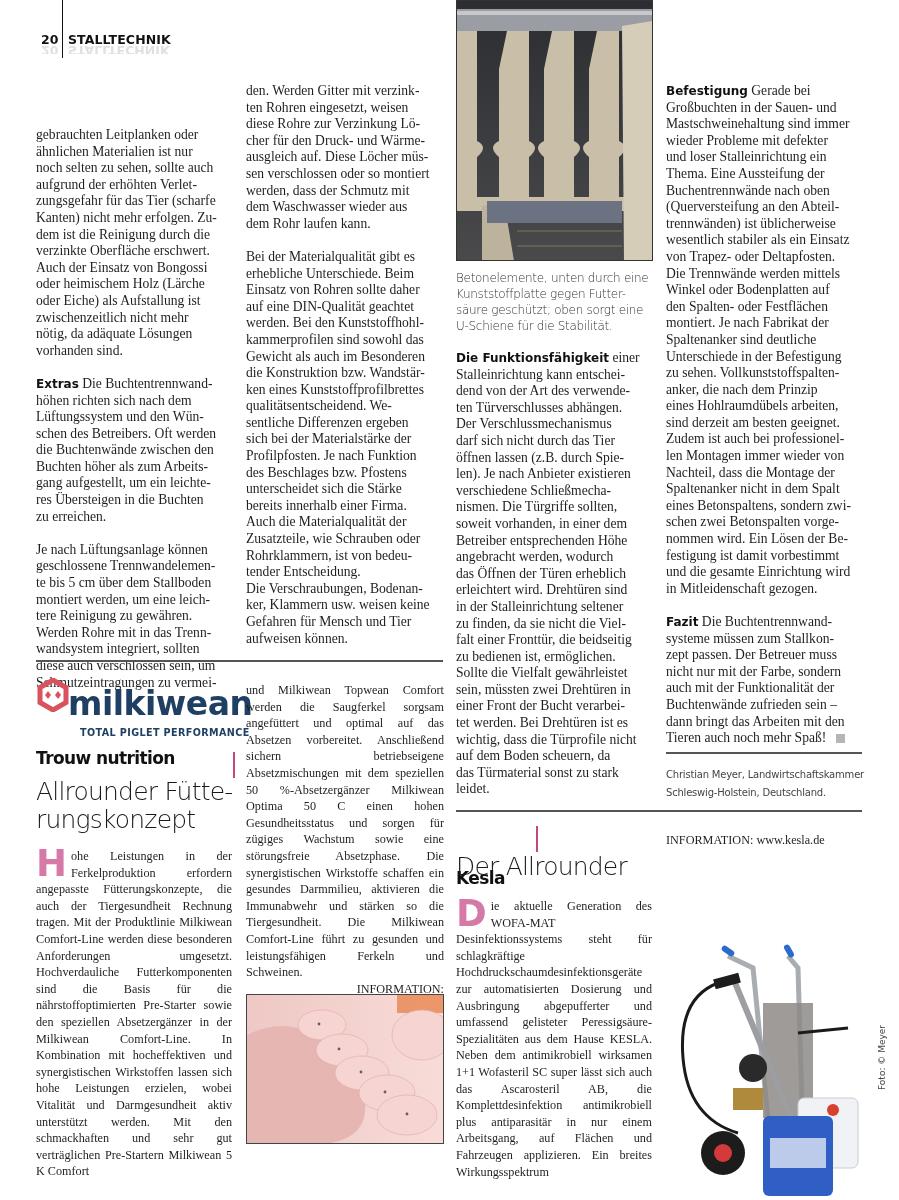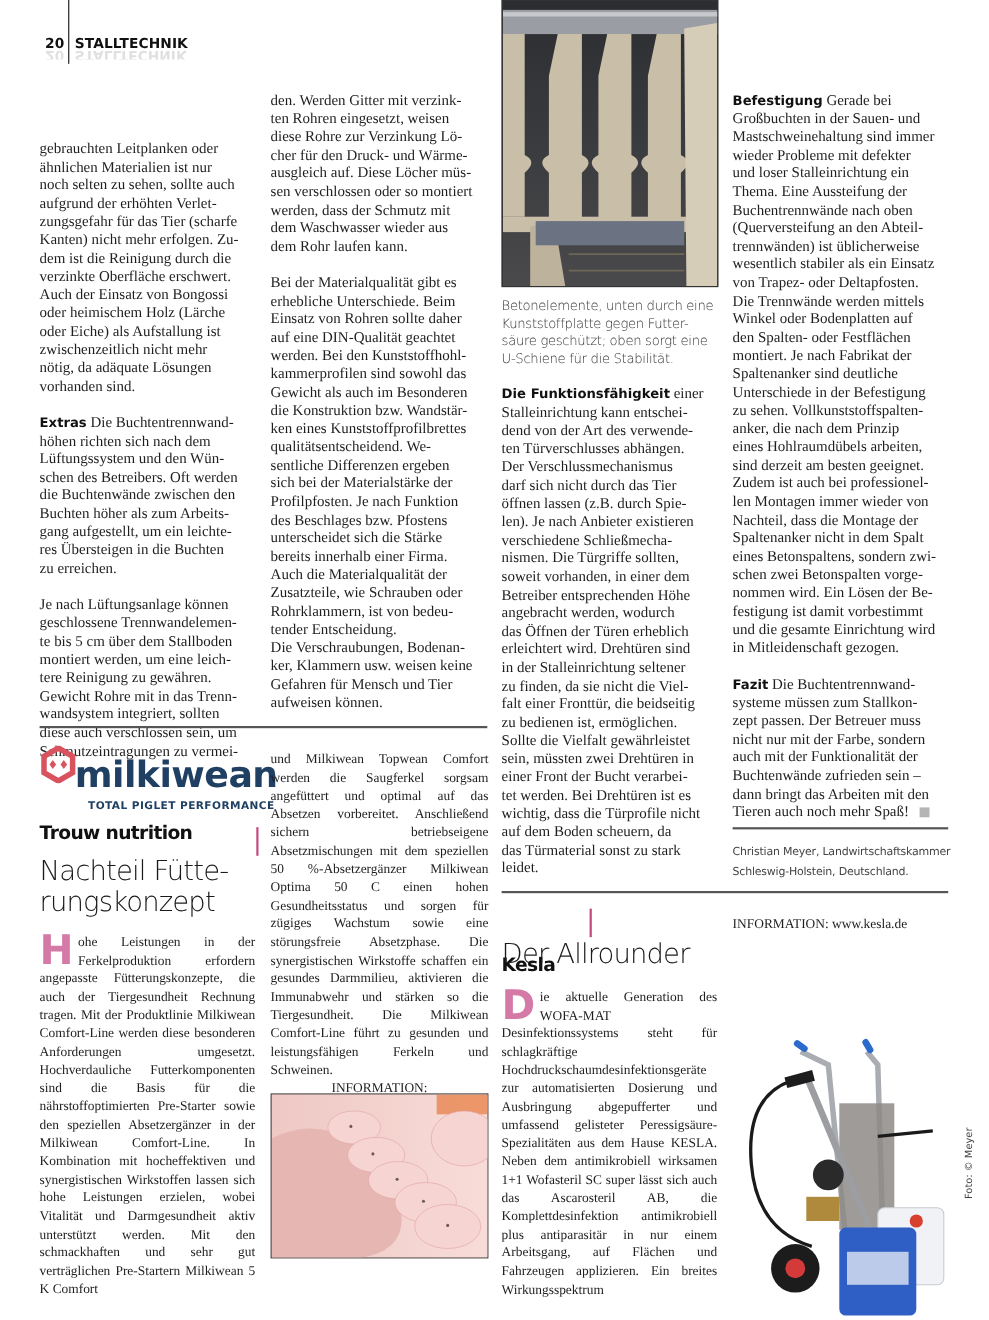--- a/index.html
+++ b/index.html
@@ -73,21 +73,21 @@
       <span class="line">nötig, da adäquate Lösungen</span>
       <span class="line">vorhanden sind.</span>
     </p>
   <p id="c1-extras"><span class="lead">Extras</span><span style="white-space: nowrap;"> Die Buchtentrennwand-</span><br><span class="line">höhen richten sich nach dem</span><span class="line">Lüftungssystem und den Wün-</span><span class="line">schen des Betreibers. Oft werden</span><span class="line">die Buchtenwände zwischen den</span><span class="line">Buchten höher als zum Arbeits-</span><span class="line">gang aufgestellt, um ein leichte-</span><span class="line">res Übersteigen in die Buchten</span><span class="line">zu erreichen.</span></p>
   <p class="tight" id="c1-lueft">
       <span class="line">Je nach Lüftungsanlage können</span>
       <span class="line">geschlossene Trennwandelemen-</span>
       <span class="line">te bis 5 cm über dem Stallboden</span>
       <span class="line">montiert werden, um eine leich-</span>
       <span class="line">tere Reinigung zu gewähren.</span>
-      <span class="line">Gewicht Rohre mit in das Trenn-</span>
+      <span class="line">Werden Rohre mit in das Trenn-</span>
       <span class="line">wandsystem integriert, sollten</span>
       <span class="line">diese auch verschlossen sein, um</span>
       <span class="line">Schmutzeintragungen zu vermei-</span>
     </p>
 </div>
 
 <div class="col serif" style="left:246px; top:83px; width:200px;">
   <p id="c2-rohre">
       <span class="line">den. Werden Gitter mit verzink-</span>
       <span class="line">ten Rohren eingesetzt, weisen</span>
@@ -185,31 +185,31 @@
     <polygon points="12,13 15,17 12,21 9,17" fill="#d9535f"></polygon>
     <polygon points="22,13 25,17 22,21 19,17" fill="#d9535f"></polygon>
   </svg>
   <div class="logo-word">milkiwean</div>
   <div class="logo-tag">TOTAL PIGLET PERFORMANCE</div>
 </div>
 
 <div class="ad-title" style="left:36px; top:748px;">Trouw nutrition</div>
 <div class="pink-bar" style="left:233px; top:752px; height:26px;"></div>
 <div class="ad-sub" style="left:36px; top:778px; width:210px;">
-  <span class="line">Nachteil Fütte-</span>
+  <span class="line">Allrounder Fütte-</span>
   <span class="line">rungskonzept</span>
 </div>
 
 <div class="col serif just" style="left:36px; top:848px; width:196px; font-size:12.2px; line-height:16.6px; hyphens:auto;">
   <span class="dropcap">H</span><span>ohe Leistungen in der Ferkelproduktion erfordern angepasste Fütterungskonzepte, die auch der Tiergesundheit Rechnung tragen. Mit der Produktlinie Milkiwean Comfort-Line werden diese besonderen Anforderungen umgesetzt. Hochverdauliche Futterkomponenten sind die Basis für die nährstoffoptimierten Pre-Starter sowie den speziellen Absetzergänzer in der Milkiwean Comfort-Line. In Kombination mit hocheffektiven und synergistischen Wirkstoffen lassen sich hohe Leistungen erzielen, wobei Vitalität und Darmgesundheit aktiv unterstützt werden. Mit den schmackhaften und sehr gut verträglichen Pre-Startern Milkiwean 5 K Comfort</span>
 </div>
 
 <div class="col serif just" style="left:246px; top:682px; width:198px; font-size:12.2px; line-height:16.6px;">
   <span>und Milkiwean Topwean Comfort werden die Saugferkel sorgsam angefüttert und optimal auf das Absetzen vorbereitet. Anschließend sichern betriebseigene Absetzmischungen mit dem speziellen 50 %-Absetzergänzer Milkiwean Optima 50 C einen hohen Gesundheitsstatus und sorgen für zügiges Wachstum sowie eine störungsfreie Absetzphase. Die synergistischen Wirkstoffe schaffen ein gesundes Darmmilieu, aktivieren die Immunabwehr und stärken so die Tiergesundheit. Die Milkiwean Comfort-Line führt zu gesunden und leistungsfähigen Ferkeln und Schweinen.</span>
-  <span class="line" style="text-align:center">INFORMATION:</span>
+  <span class="line" style="text-align:right">INFORMATION:</span>
   <span class="line" style="text-align:left">www.trouwnutrition.com</span>
 </div>
 
 <div class="photo2">
   <svg width="198" height="150" viewBox="0 0 198 150">
     <defs>
       <linearGradient id="pg" x1="0" y1="0" x2="1" y2="0">
         <stop offset="0" stop-color="#eec8c4"></stop>
           <stop offset="1" stop-color="#f8dcd8"></stop>
       </linearGradient>

